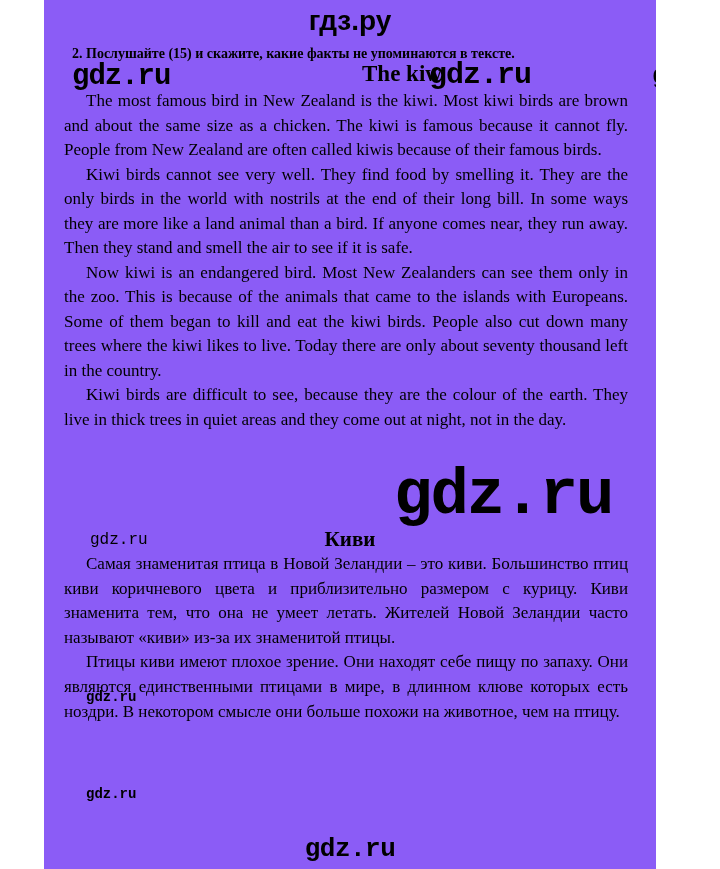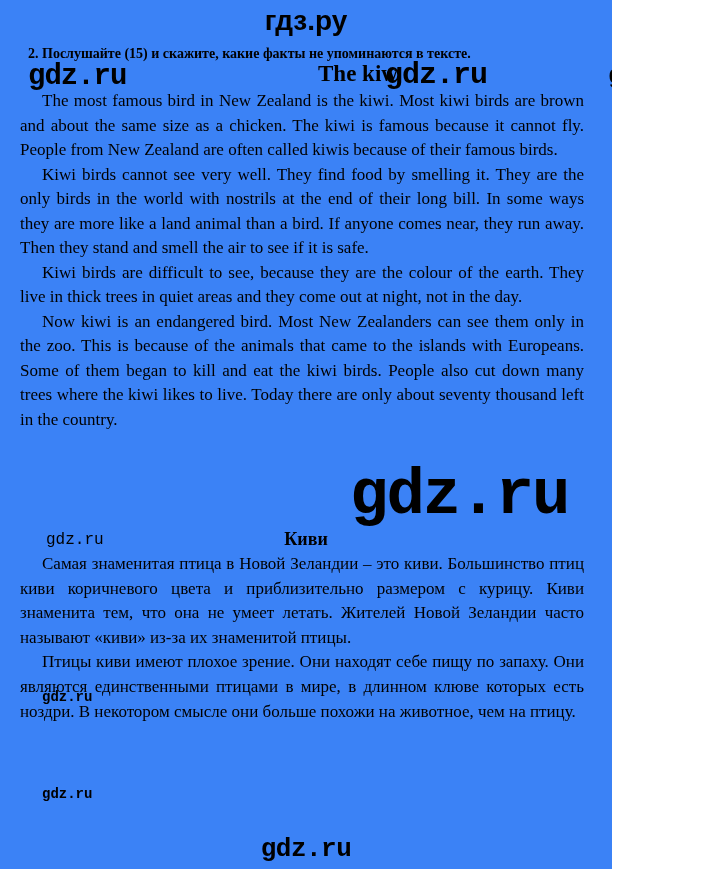--- a/index.html
+++ b/index.html
@@ -1,19 +1,20 @@
 <!DOCTYPE html>
 <html><head>
 <meta charset="utf-8">
 <style>
   html, body { margin:0; padding:0; background:#ffffff; }
   .page {
     position:relative; width:612px; height:869px;
-    background:#3b82f6; color:#000000; overflow:hidden;
+    background:#8b5cf6; color:#000000; overflow:hidden;
     font-family:"Liberation Serif", serif;
+    margin-left:44px;
   }
   .site-header {
     position:absolute; top:4px; left:0; right:0;
     text-align:center;
     font-family:"Liberation Sans","DejaVu Sans",sans-serif;
     font-weight:bold; font-size:28px; line-height:34px;
   }
   .task-heading {
     position:absolute; top:42px; left:28px; right:28px;
     font-weight:bold; font-size:14px; line-height:23px;
@@ -33,21 +34,21 @@
   }
   .text-block p { margin:0; text-indent:22px; }
   .en-text { top:89px;  line-height:24.5px; }
   .ru-text { top:552px; line-height:24.6px; }
   .wm-big {
     left:350px; top:464px;
     font-size:64px; font-weight:800; letter-spacing:-2px;
   }
   .translation-title {
     position:absolute; left:0; right:0; top:528px;
-    text-align:center; font-weight:bold; font-size:18px; line-height:22px;
+    text-align:center; font-weight:bold; font-size:21px; line-height:22px;
   }
   .wm-translation-left { left:46px;  top:532px; font-size:16px; font-weight:500; }
   .wm-para2-left       { left:42px;  top:690px; font-size:14px; font-weight:700; }
   .wm-para3-left       { left:42px;  top:787px; font-size:14px; font-weight:700; }
   .wm-footer {
     left:0; right:0; top:836px; text-align:center;
     font-size:26px; font-weight:600; letter-spacing:-0.5px;
   }
 </style>
 </head>
@@ -60,22 +61,22 @@
   <div class="task-heading">2. Послушайте (15) и скажите, какие факты не упоминаются в тексте.</div>
 
   <span class="wm wm-top-left">gdz.ru</span>
   <span class="article-title">The kiw</span>
   <span class="wm wm-top-center">gdz.ru</span>
   <span class="wm wm-top-right">gdz.ru</span>
 
   <div class="text-block en-text">
     <p>The most famous bird in New Zealand is the kiwi. Most kiwi birds are brown and about the same size as a chicken. The kiwi is famous because it cannot fly. People from New Zealand are often called kiwis because of their famous birds.</p>
     <p>Kiwi birds cannot see very well. They find food by smelling it. They are the only birds in the world with nostrils at the end of their long bill. In some ways they are more like a land animal than a bird. If anyone comes near, they run away. Then they stand and smell the air to see if it is safe.</p>
+    <p>Now kiwi is an endangered bird. Most New Zealanders can see them only in the zoo. This is because of the animals that came to the islands with Europeans. Some of them began to kill and eat the kiwi birds. People also cut down many trees where the kiwi likes to live. Today there are only about seventy thousand left in the country.</p>
     <p>Kiwi birds are difficult to see, because they are the colour of the earth. They live in thick trees in quiet areas and they come out at night, not in the day.</p>
-    <p>Now kiwi is an endangered bird. Most New Zealanders can see them only in the zoo. This is because of the animals that came to the islands with Europeans. Some of them began to kill and eat the kiwi birds. People also cut down many trees where the kiwi likes to live. Today there are only about seventy thousand left in the country.</p>
   </div>
 
   <span class="wm wm-big">gdz.ru</span>
 
   <div class="translation-title">Киви</div>
   <span class="wm wm-translation-left">gdz.ru</span>
 
   <div class="text-block ru-text">
     <p>Самая знаменитая птица в Новой Зеландии – это киви. Большинство птиц киви коричневого цвета и приблизительно размером с курицу. Киви знаменита тем, что она не умеет летать. Жителей Новой Зеландии часто называют «киви» из-за их знаменитой птицы.</p>
     <p>Птицы киви имеют плохое зрение. Они находят себе пищу по запаху. Они являются единственными птицами в мире, в длинном клюве которых есть ноздри. В некотором смысле они больше похожи на животное, чем на птицу.</p>

